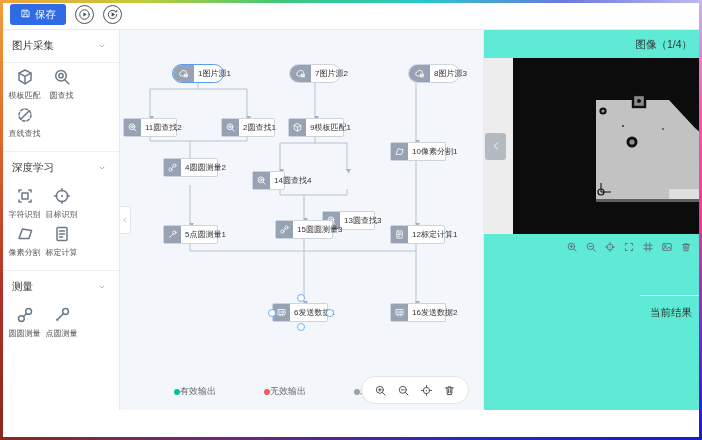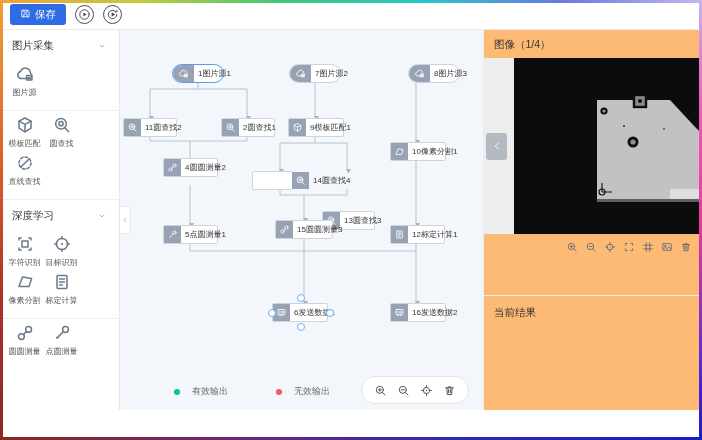--- a/index.html
+++ b/index.html
@@ -40,27 +40,27 @@
   .node{position:absolute;display:flex;align-items:stretch;background:#fff;border:1px solid #ccd4dd;border-radius:2px;
         height:19px;box-sizing:border-box;font-size:8px;color:#333;z-index:2;cursor:pointer;}
   .node .nicon{width:17px;flex:none;background:#97a3b4;color:#fff;display:flex;align-items:center;justify-content:center;}
   .node .nlabel{flex:1;display:flex;align-items:center;justify-content:center;padding:0 4px;white-space:nowrap;}
   .node.pill{border-radius:10px;}
   .node.pill .nicon{border-radius:9px 0 0 9px;width:21px;}
   .node.hl{border:1.4px solid #5b9bf2;}
   .handle{position:absolute;width:6px;height:6px;border-radius:50%;background:#fff;border:1px solid #69b1ff;z-index:3;}
 
   .legend{position:absolute;left:18px;bottom:12px;display:flex;gap:12px;align-items:center;z-index:4;}
-  .leg-item{display:flex;align-items:center;gap:12px;font-size:9px;color:#666;padding-left:36px;}
+  .leg-item{display:flex;align-items:center;gap:0;font-size:9px;color:#666;padding-left:36px;}
   .leg-dot{width:6px;height:6px;border-radius:50%;}
   .canvas-controls{position:absolute;right:14px;bottom:6px;height:26px;background:#fff;border:1px solid #e4e4e4;
                    border-radius:15px;display:flex;align-items:center;gap:10px;padding:0 12px;z-index:4;}
   .ctl-btn{border:none;background:none;padding:0;color:#4a4f55;display:flex;cursor:pointer;}
 
-  .rpanel{width:219px;flex:none;box-sizing:border-box;border-left:1px solid #ececec;background:#fdba74;display:flex;flex-direction:column;}
+  .rpanel{width:219px;flex:none;box-sizing:border-box;border-left:1px solid #ececec;background:#5eead4;display:flex;flex-direction:column;align-items:flex-end;}
   .rp-title{font-size:10.5px;color:#333;padding:8px 10px 6px 10px;}
   .viewer{display:flex;height:176px;}
   .viewer-strip{width:30px;flex:none;background:#ededed;display:flex;align-items:center;justify-content:flex-start;}
   .prev-btn{width:21px;height:27px;margin-left:2px;background:#b4bac1;border:none;border-radius:3px;color:#fff;
             display:flex;align-items:center;justify-content:center;cursor:pointer;}
   .viewer-img{flex:1;position:relative;background:#0c0c0c;overflow:hidden;}
   .img-tools{display:flex;justify-content:flex-end;align-items:center;gap:7px;height:26px;padding-right:10px;color:#5f6b77;}
   .tool-btn{border:none;background:none;padding:0;color:#5f6b77;display:flex;cursor:pointer;}
   .results{border-top:1px solid #ededed;flex:1;margin-top:35px;}
   .results .rp-title{padding-top:10px;}
@@ -107,32 +107,20 @@
   <div class="main">
     <div class="sidebar" id="sidebar">
         <div class="sec-h">
           <span>图片采集</span>
           <span class="chev" style="display: flex;">
             <svg viewBox="0 0 20 20" width="10" height="10" fill="none" stroke="currentColor" stroke-width="1.5" stroke-linecap="round" stroke-linejoin="round">
               <path d="M6 8l4 4 4-4"></path>
             </svg>
           </span>
         </div>
-        <div class="sec-items">
-          <div class="s-item">
-            <span class="sicon" style="display: flex;">
-              <svg viewBox="0 0 20 20" width="20" height="20" fill="none" stroke="currentColor" stroke-width="1.5" stroke-linecap="round" stroke-linejoin="round">
-                <path d="M6.2 14.5a3.6 3.6 0 0 1-.5-7.1A5 5 0 0 1 15.4 9a3.1 3.1 0 0 1-1 5.5z"></path>
-                <rect x="11.5" y="11.5" width="5.5" height="4.5" rx="0.5"></rect>
-                <path d="M12 15l1.8-1.6 2.4 2"></path>
-              </svg>
-            </span>
-            <span class="slabel">图片源</span>
-          </div>
-        </div>
         <div class="sec-div"></div>
         <div class="sec-items">
           <div class="s-item">
             <span class="sicon" style="display: flex;">
               <svg viewBox="0 0 20 20" width="20" height="20" fill="none" stroke="currentColor" stroke-width="1.5" stroke-linecap="round" stroke-linejoin="round">
                 <path d="M10 3l6 3.2v7L10 16.8 4 13.2v-7z"></path>
                 <path d="M4 6.2l6 3.2 6-3.2M10 9.4v7.4"></path>
               </svg>
             </span>
             <span class="slabel">模板匹配</span>
@@ -198,20 +186,28 @@
             <span class="sicon" style="display: flex;">
               <svg viewBox="0 0 20 20" width="20" height="20" fill="none" stroke="currentColor" stroke-width="1.5" stroke-linecap="round" stroke-linejoin="round">
                 <rect x="5" y="3.5" width="10" height="13" rx="1"></rect>
                 <path d="M7.5 7h5M7.5 10h5M7.5 13h3"></path>
               </svg>
             </span>
             <span class="slabel">标定计算</span>
           </div>
         </div>
         <div class="sec-div"></div>
+        <div class="sec-h">
+          <span>测量</span>
+          <span class="chev" style="display: flex;">
+            <svg viewBox="0 0 20 20" width="10" height="10" fill="none" stroke="currentColor" stroke-width="1.5" stroke-linecap="round" stroke-linejoin="round">
+              <path d="M6 8l4 4 4-4"></path>
+            </svg>
+          </span>
+        </div>
         <div class="sec-items">
           <div class="s-item">
             <span class="sicon" style="display: flex;">
               <svg viewBox="0 0 20 20" width="20" height="20" fill="none" stroke="currentColor" stroke-width="1.5" stroke-linecap="round" stroke-linejoin="round">
                 <circle cx="6.4" cy="13.6" r="2.9"></circle>
                 <circle cx="13.6" cy="6.4" r="2.9"></circle>
                 <path d="M8.5 11.5l3-3"></path>
               </svg>
             </span>
             <span class="slabel">圆圆测量</span>
@@ -381,21 +377,21 @@
         <div class="node " style="left: 43px; top: 128px; width: 55px;">
           <span class="nicon">
             <svg viewBox="0 0 20 20" width="11" height="11" fill="none" stroke="currentColor" stroke-width="1.5" stroke-linecap="round" stroke-linejoin="round">
               <circle cx="6.4" cy="13.6" r="2.9"></circle>
               <circle cx="13.6" cy="6.4" r="2.9"></circle>
               <path d="M8.5 11.5l3-3"></path>
             </svg>
           </span>
           <span class="nlabel">4圆圆测量2</span>
         </div>
-        <div class="node " style="left: 132px; top: 141px; width: 33px; padding-left: 39px;">
+        <div class="node " style="left: 132px; top: 141px; width: 33px;">
           <span class="nicon">
             <svg viewBox="0 0 20 20" width="11" height="11" fill="none" stroke="currentColor" stroke-width="1.5" stroke-linecap="round" stroke-linejoin="round">
               <circle cx="9" cy="8.7" r="5.3"></circle>
               <circle cx="9" cy="8.7" r="2.1"></circle>
               <path d="M12.9 13l3.8 3.8"></path>
             </svg>
           </span>
           <span class="nlabel">14圆查找4</span>
         </div>
         <div class="node " style="left: 202px; top: 141px; width: 53px; margin-top: 40px;">

